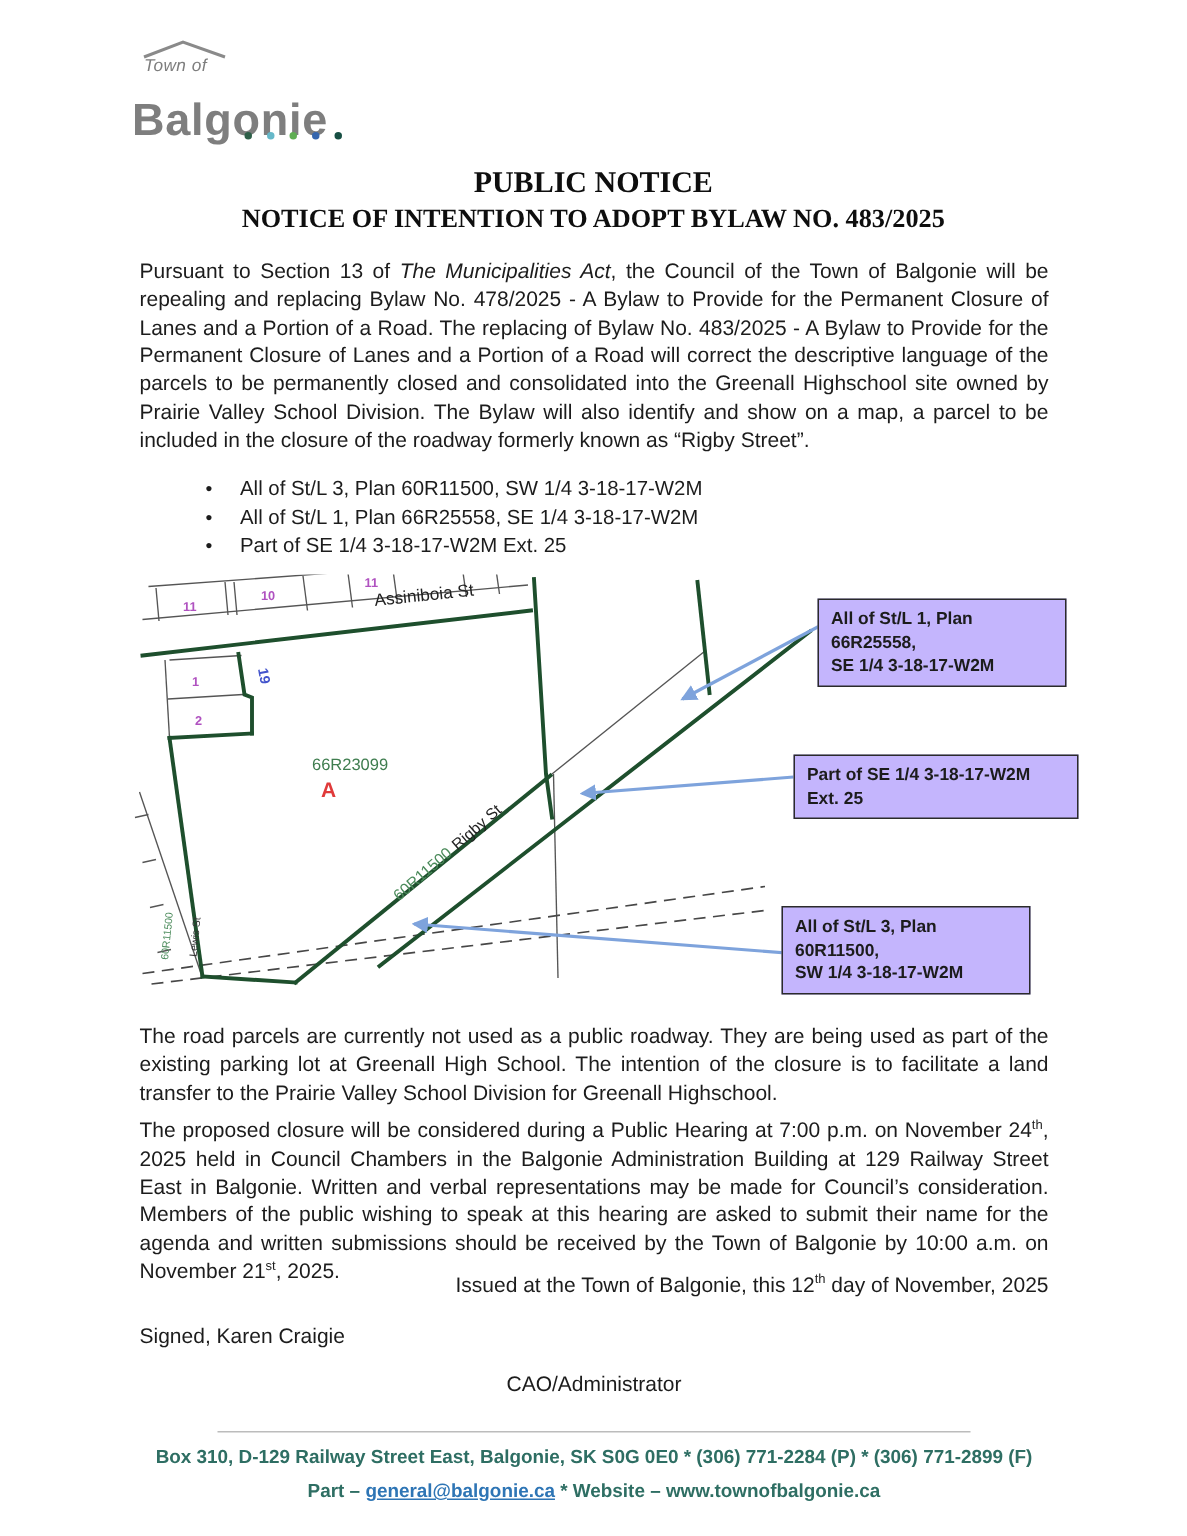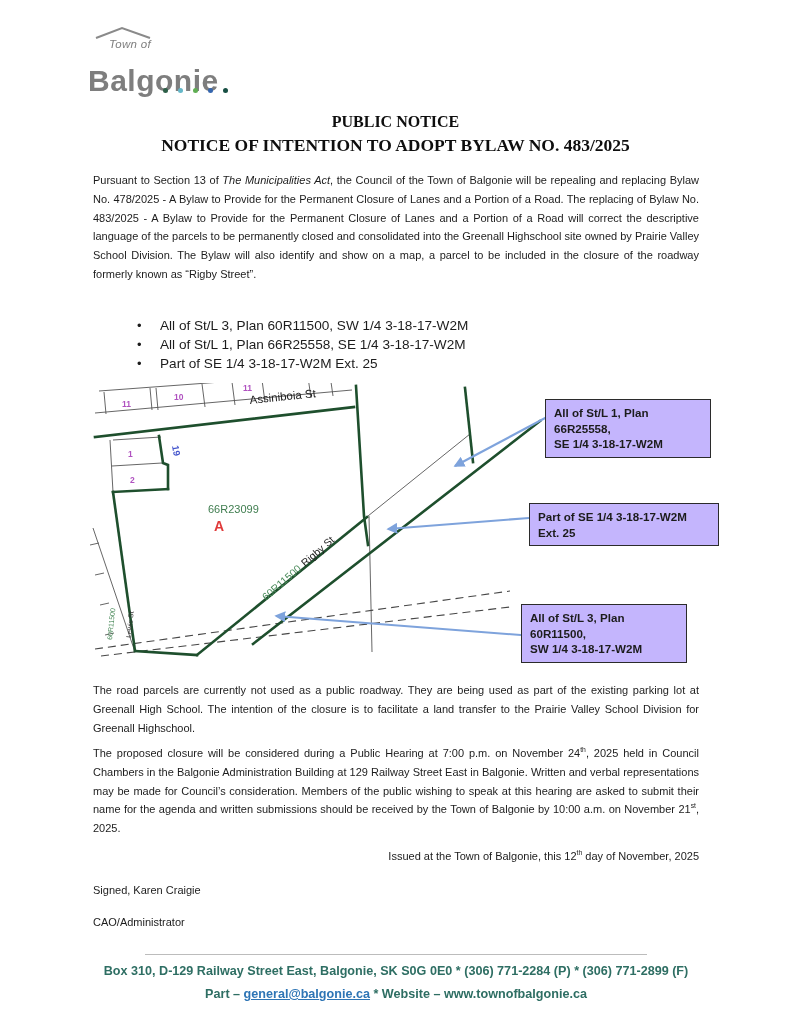--- a/index.html
+++ b/index.html
@@ -2,37 +2,37 @@
 <html><head>
 <meta charset="utf-8">
 <style>
   html,body{margin:0;padding:0;}
   body{width:791px;height:1024px;position:relative;background:#ffffff;
        font-family:"Liberation Sans",sans-serif;color:#1c1c1c;overflow:hidden;}
   .abs{position:absolute;}
   
   .logo{left:88px;top:26px;width:170px;}
   .logo-roof{display:block;margin-left:6px;}
-  .logo-townof{font-style:italic;font-size:11.5px;color:#7e7e7e;margin-left:21px;margin-top:-2px;letter-spacing:.3px;}
+  .logo-townof{font-style:italic;font-size:11.5px;color:#7e7e7e;margin-left:8px;margin-top:-2px;letter-spacing:.3px;}
   .logo-name{font-size:30px;font-weight:700;color:#7e7e7e;letter-spacing:.5px;margin-top:16px;line-height:30px;}
   .logo-dots{position:absolute;left:75px;top:62px;display:flex;gap:10px;}
   .logo-dots span{width:5px;height:5px;border-radius:50%;display:inline-block;}
   
   .title-wrap{left:93px;top:110px;width:605px;text-align:center;
               font-family:"Liberation Serif",serif;font-weight:bold;color:#0e0e0e;}
-  .title-1{font-size:16px;line-height:24px;}
+  .title-1{font-size:20px;line-height:24px;}
   .title-2{font-size:17.5px;line-height:22px;}
   
-  .para{left:93px;width:606px;font-size:11px;line-height:18.8px;text-align:justify;}
+  .para{left:93px;width:606px;font-size:14px;line-height:18.8px;text-align:justify;}
   .p-intro{top:171px;}
   .p-road{top:681px;}
   .p-hearing{top:744px;}
   .p-issued{top:847px;text-align:right;}
   .p-signed{top:881px;text-align:left;}
-  .p-cao{top:913px;text-align:left;}
+  .p-cao{top:913px;text-align:center;}
   sup{font-size:.62em;line-height:0;vertical-align:super;}
   
   .bullets{left:137px;top:316px;width:520px;font-size:13.6px;}
   .bullets .row{display:flex;line-height:19px;}
   .bullets .blt{width:23px;font-size:13px;}
   
   .map-svg{left:88px;top:383px;}
   
   .callout{position:absolute;background:#c4b5fd;border:1.6px solid #2b2b2b;
            font-size:11.6px;font-weight:600;line-height:15.5px;padding:5px 8px;color:#1c1c1c;}

